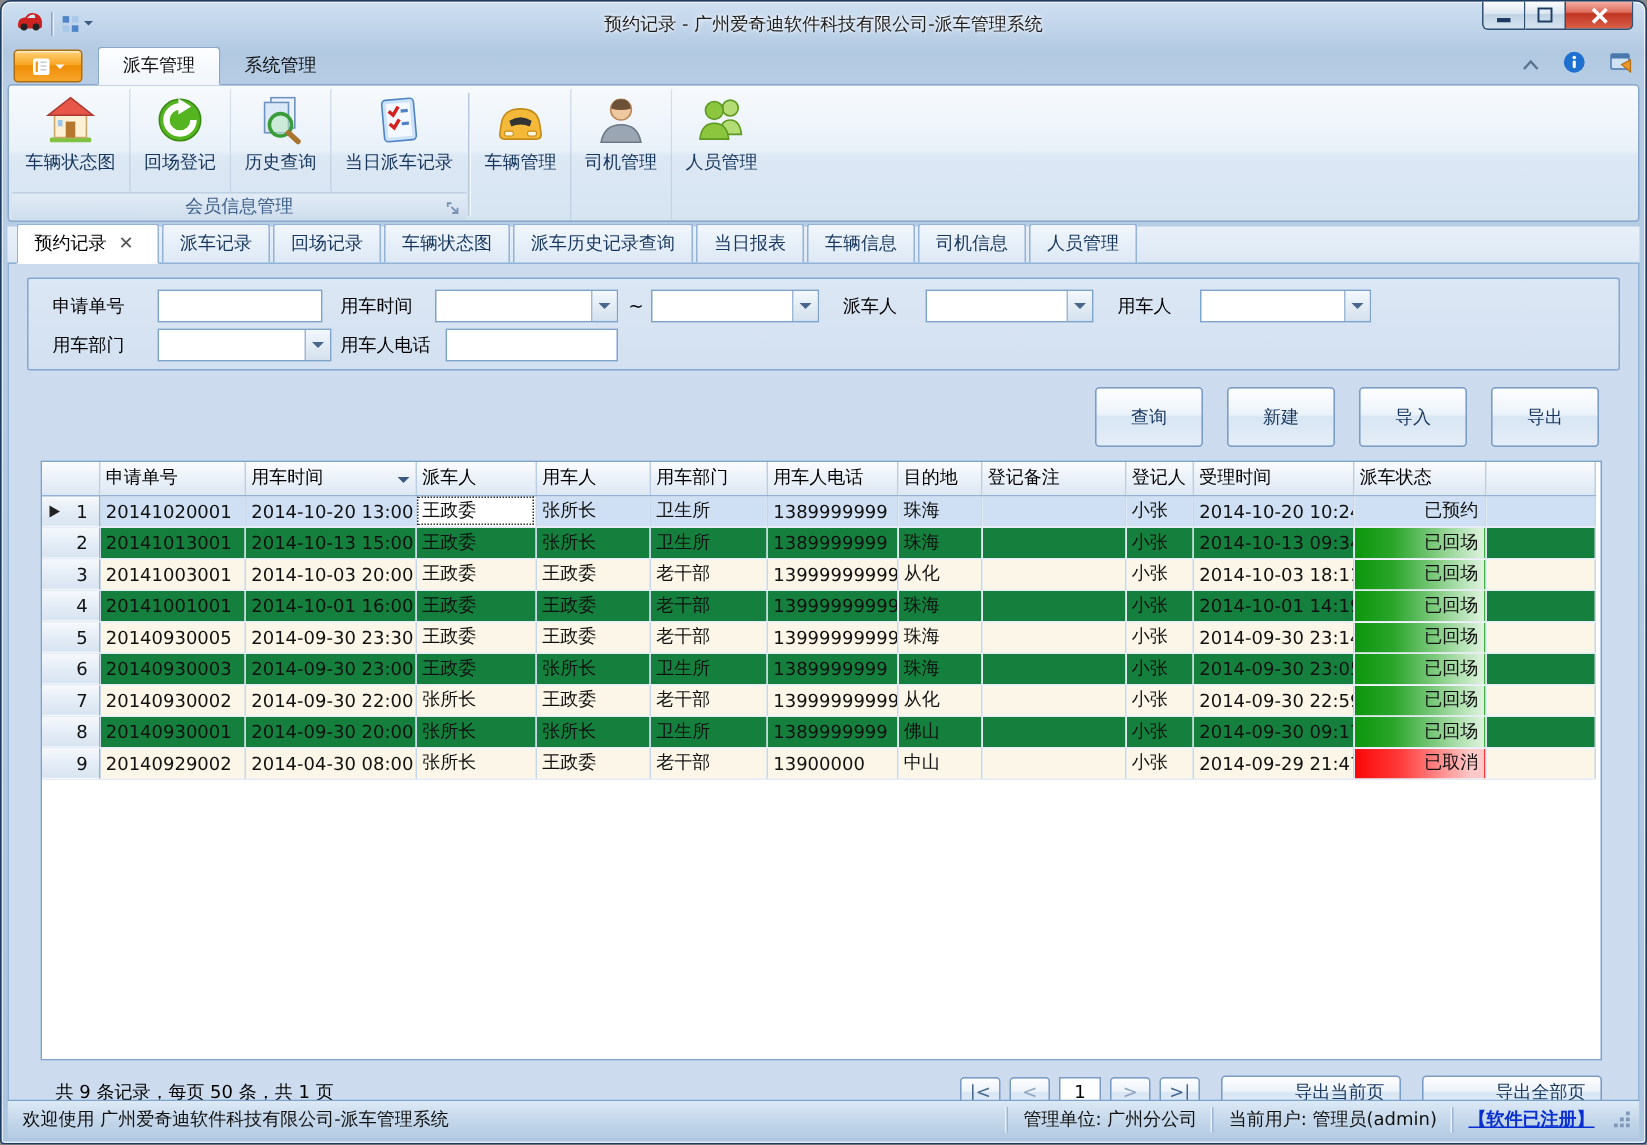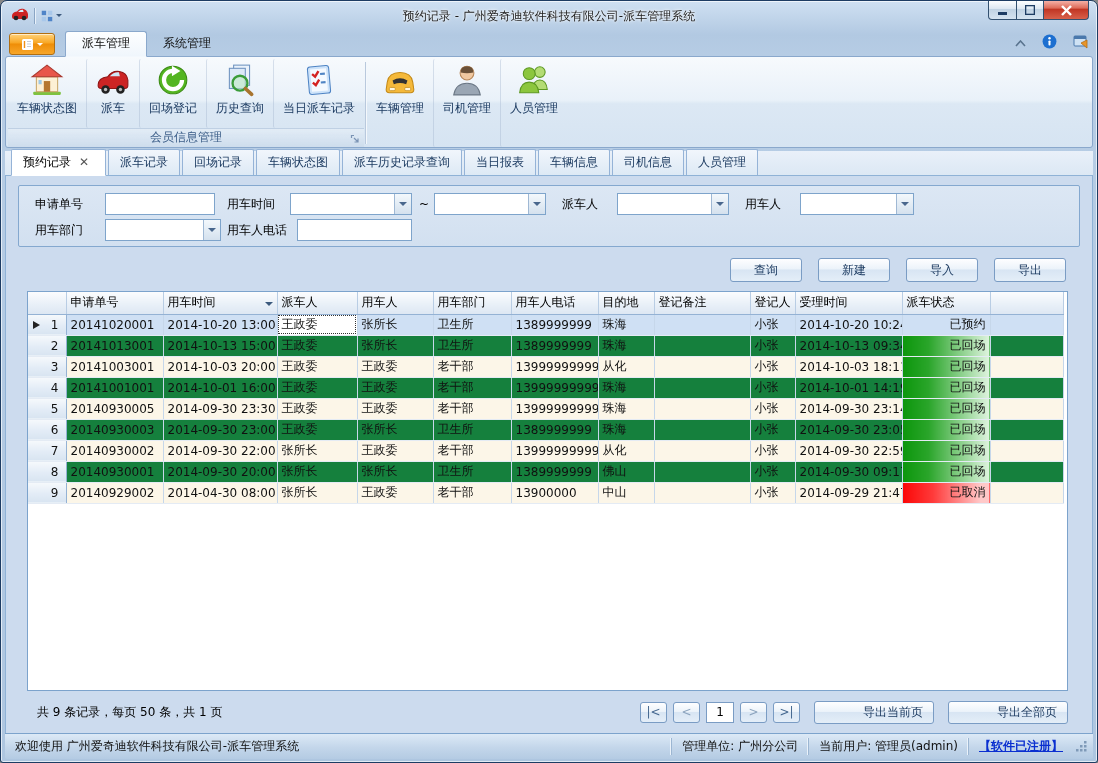--- a/index.html
+++ b/index.html
@@ -112,21 +112,21 @@
   .combo { display:flex; height:22px; border:1px solid #7ea4cb; background:#fff; }
   .combo-box { flex:1; }
   .combo-arrow {
     width:17px; border-left:1px solid #9fb8d4;
     background:linear-gradient(#f3f8fc,#d4e1ee);
     display:flex; align-items:center; justify-content:center;
   }
   .combo-arrow::after { content:""; border:4px solid transparent; border-top-color:#49678d; margin-top:4px; }
   .actions-row { display:flex; justify-content:flex-end; gap:16px; margin:11px 16px 0 0; }
   .btn {
-    min-width:72px; height:24px; padding:0 10px; border-radius:3px;
+    min-width:72px; height:40px; padding:0 10px; border-radius:3px;
     border:1px solid #7a9cc4; color:#17365d; font:inherit;
     background:linear-gradient(#fefeff,#ecf3fa 45%,#d8e5f3 50%,#e4eef8);
     display:flex; align-items:center; justify-content:center; white-space:nowrap;
   }
   
   .grid-wrap {
     margin:9px 14px 0 11px; height:400px; background:#fff;
     border:1px solid #7ca3cc; overflow:hidden;
   }
   table.grid { border-collapse:collapse; table-layout:fixed; width:1036px; }
@@ -268,33 +268,20 @@
           <span class="ricon">
             <svg viewBox="0 0 32 32" width="34" height="34">
                 <rect x="3" y="27" width="26" height="3" rx="1" fill="#7fc240"></rect>
                 <rect x="6" y="13" width="20" height="14" fill="#fdf0d5" stroke="#c9a86a"></rect>
                 <polygon points="16,2 30,13 2,13" fill="#e8564a" stroke="#a93a30"></polygon>
                 <rect x="13" y="17" width="6" height="10" fill="#b5762f"></rect>
                 <rect x="8" y="16" width="3" height="4" fill="#9cc8e8"></rect>
               </svg>
           </span>
           <span class="rlabel">车辆状态图</span>
-        </div>
-        <div class="rbtn">
-          <span class="ricon">
-            <svg viewBox="0 0 32 32" width="34" height="34">
-                <path d="M2 21 q0 -7 9 -8 q4 -6 11 -5 q7 1 8 8 l0 5 q0 3 -3 3 l-22 0 q-3 0 -3 -3 z" fill="#cc2424" stroke="#8f1616"></path>
-                <circle cx="9" cy="25" r="4" fill="#222"></circle>
-                <circle cx="23" cy="25" r="4" fill="#222"></circle>
-                <circle cx="9" cy="25" r="1.6" fill="#bbb"></circle>
-                <circle cx="23" cy="25" r="1.6" fill="#bbb"></circle>
-                <path d="M13 12.5 q4 -4.5 8.5 -3.8 l1 3.8 z" fill="#cfe6f5"></path>
-              </svg>
-          </span>
-          <span class="rlabel">派车</span>
         </div>
         <div class="rbtn">
           <span class="ricon">
             <svg viewBox="0 0 32 32" width="34" height="34">
                 <circle cx="16" cy="16" r="13" fill="#54b521" stroke="#3a8a12"></circle>
                 <path d="M16 7.5 a8.5 8.5 0 1 0 8.5 8.5" stroke="#fff" stroke-width="4" fill="none"></path>
                 <polygon points="15,2.5 23,7.5 15,12.5" fill="#fff"></polygon>
               </svg>
           </span>
           <span class="rlabel">回场登记</span>

